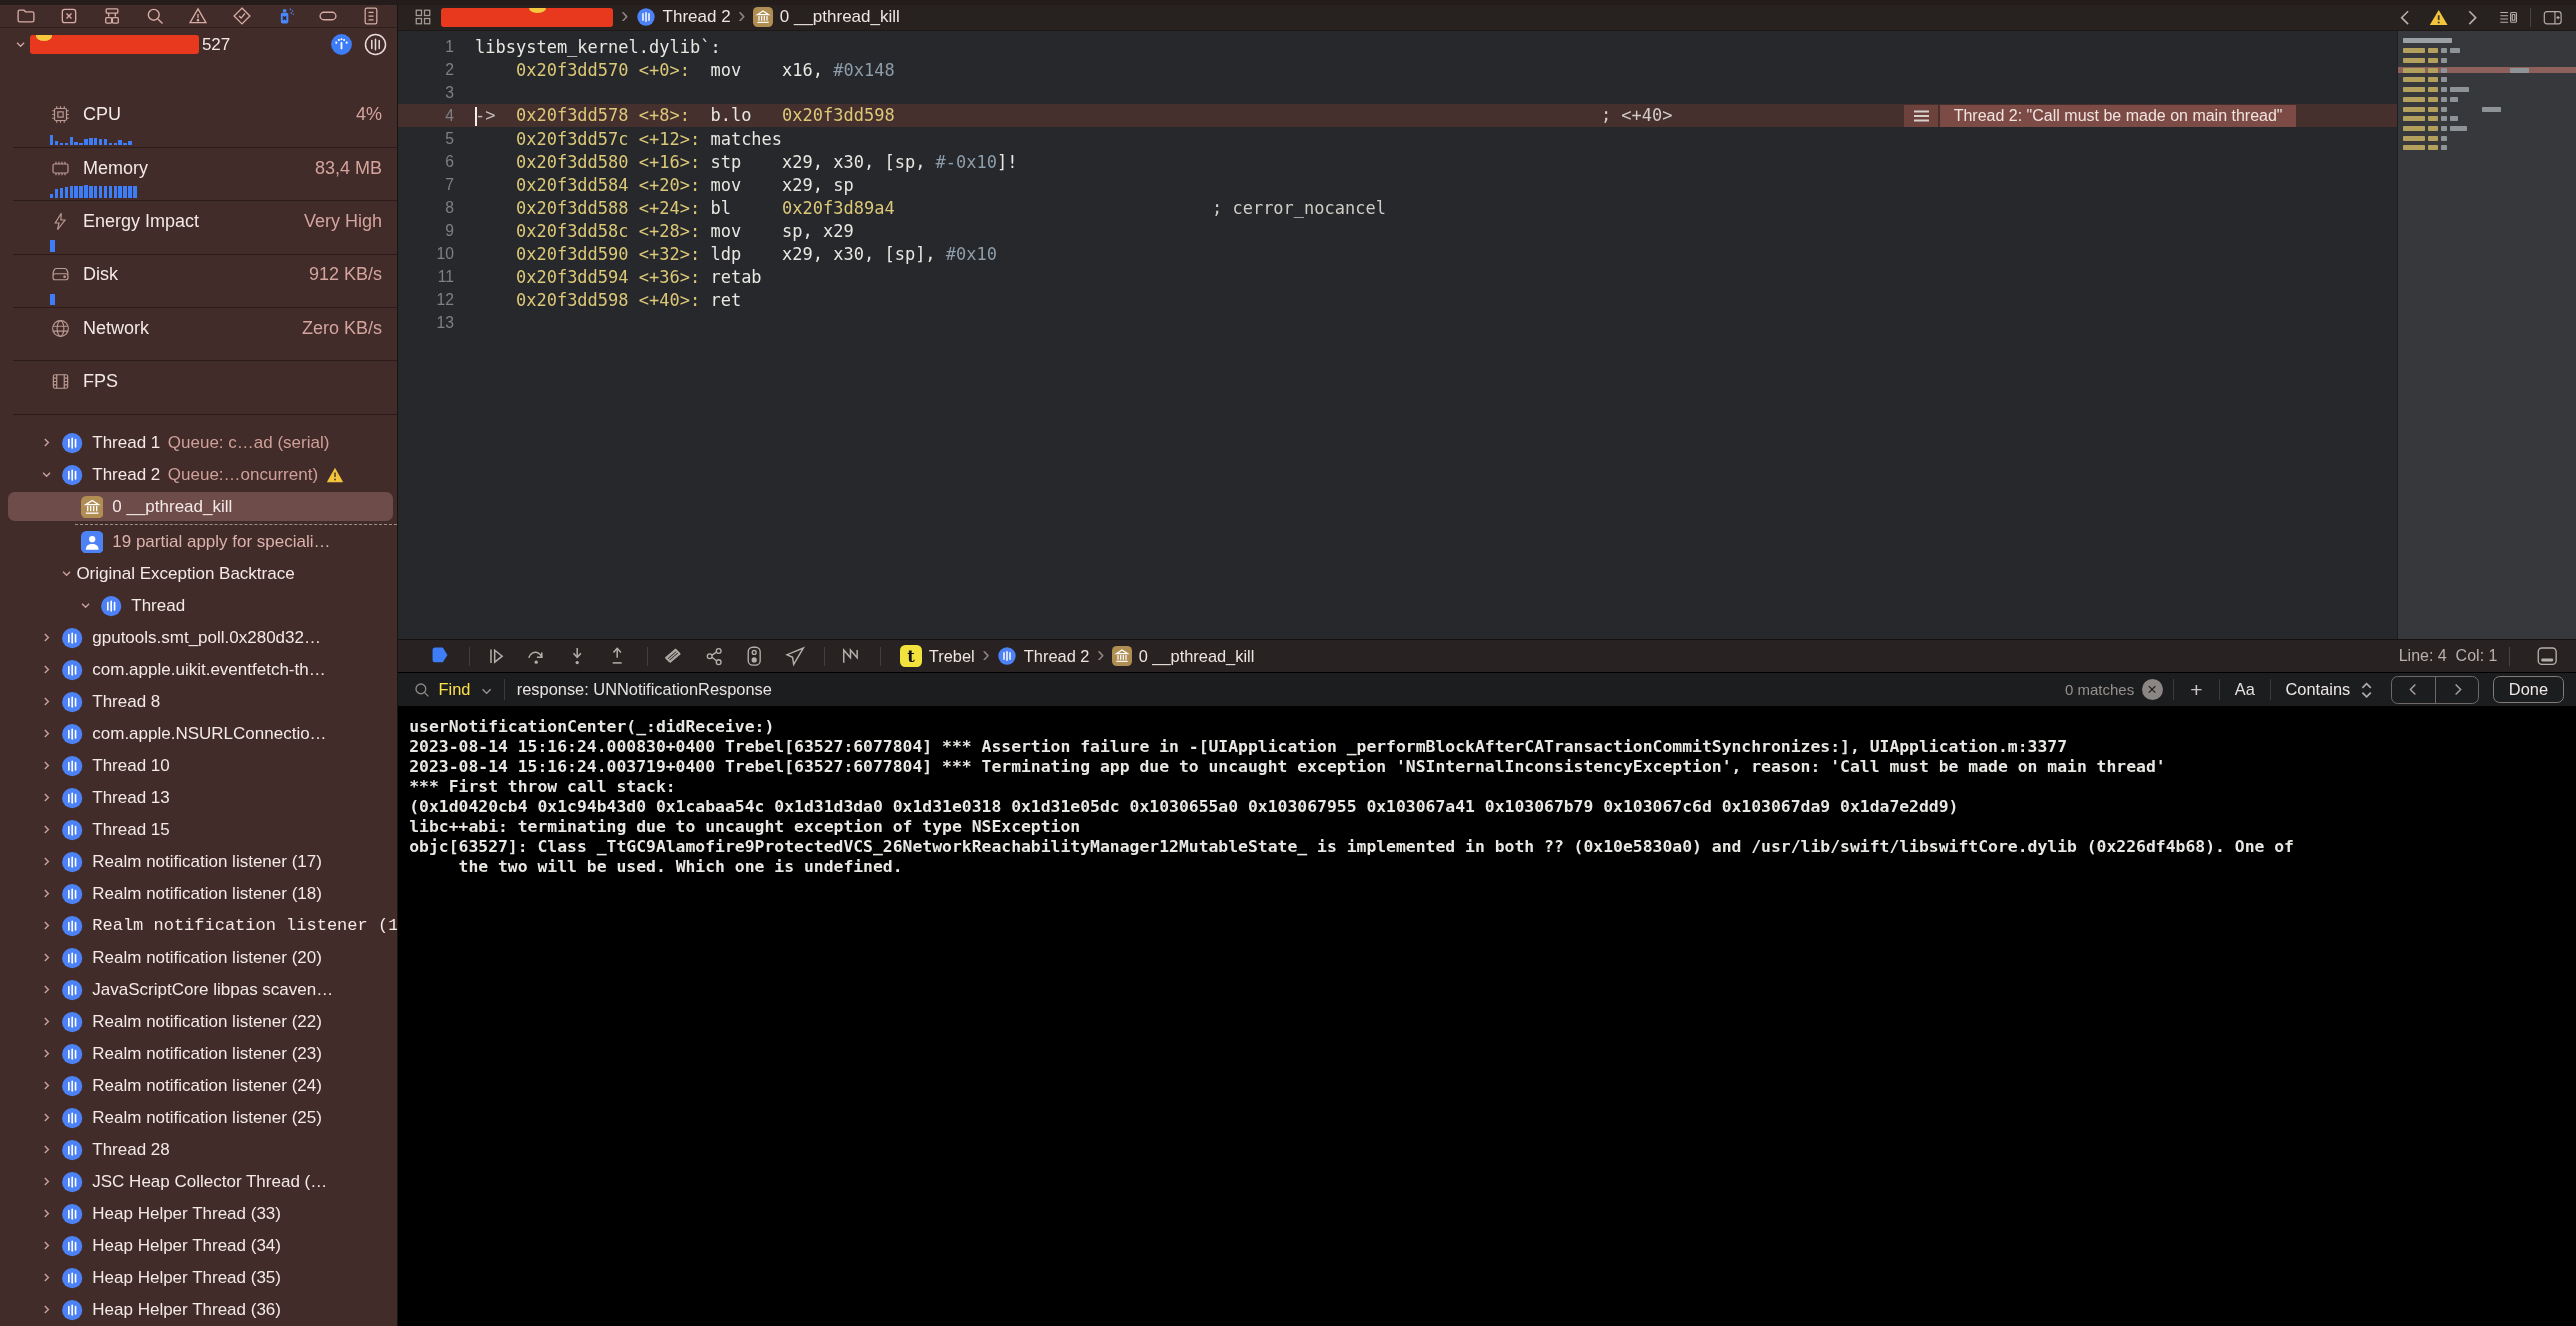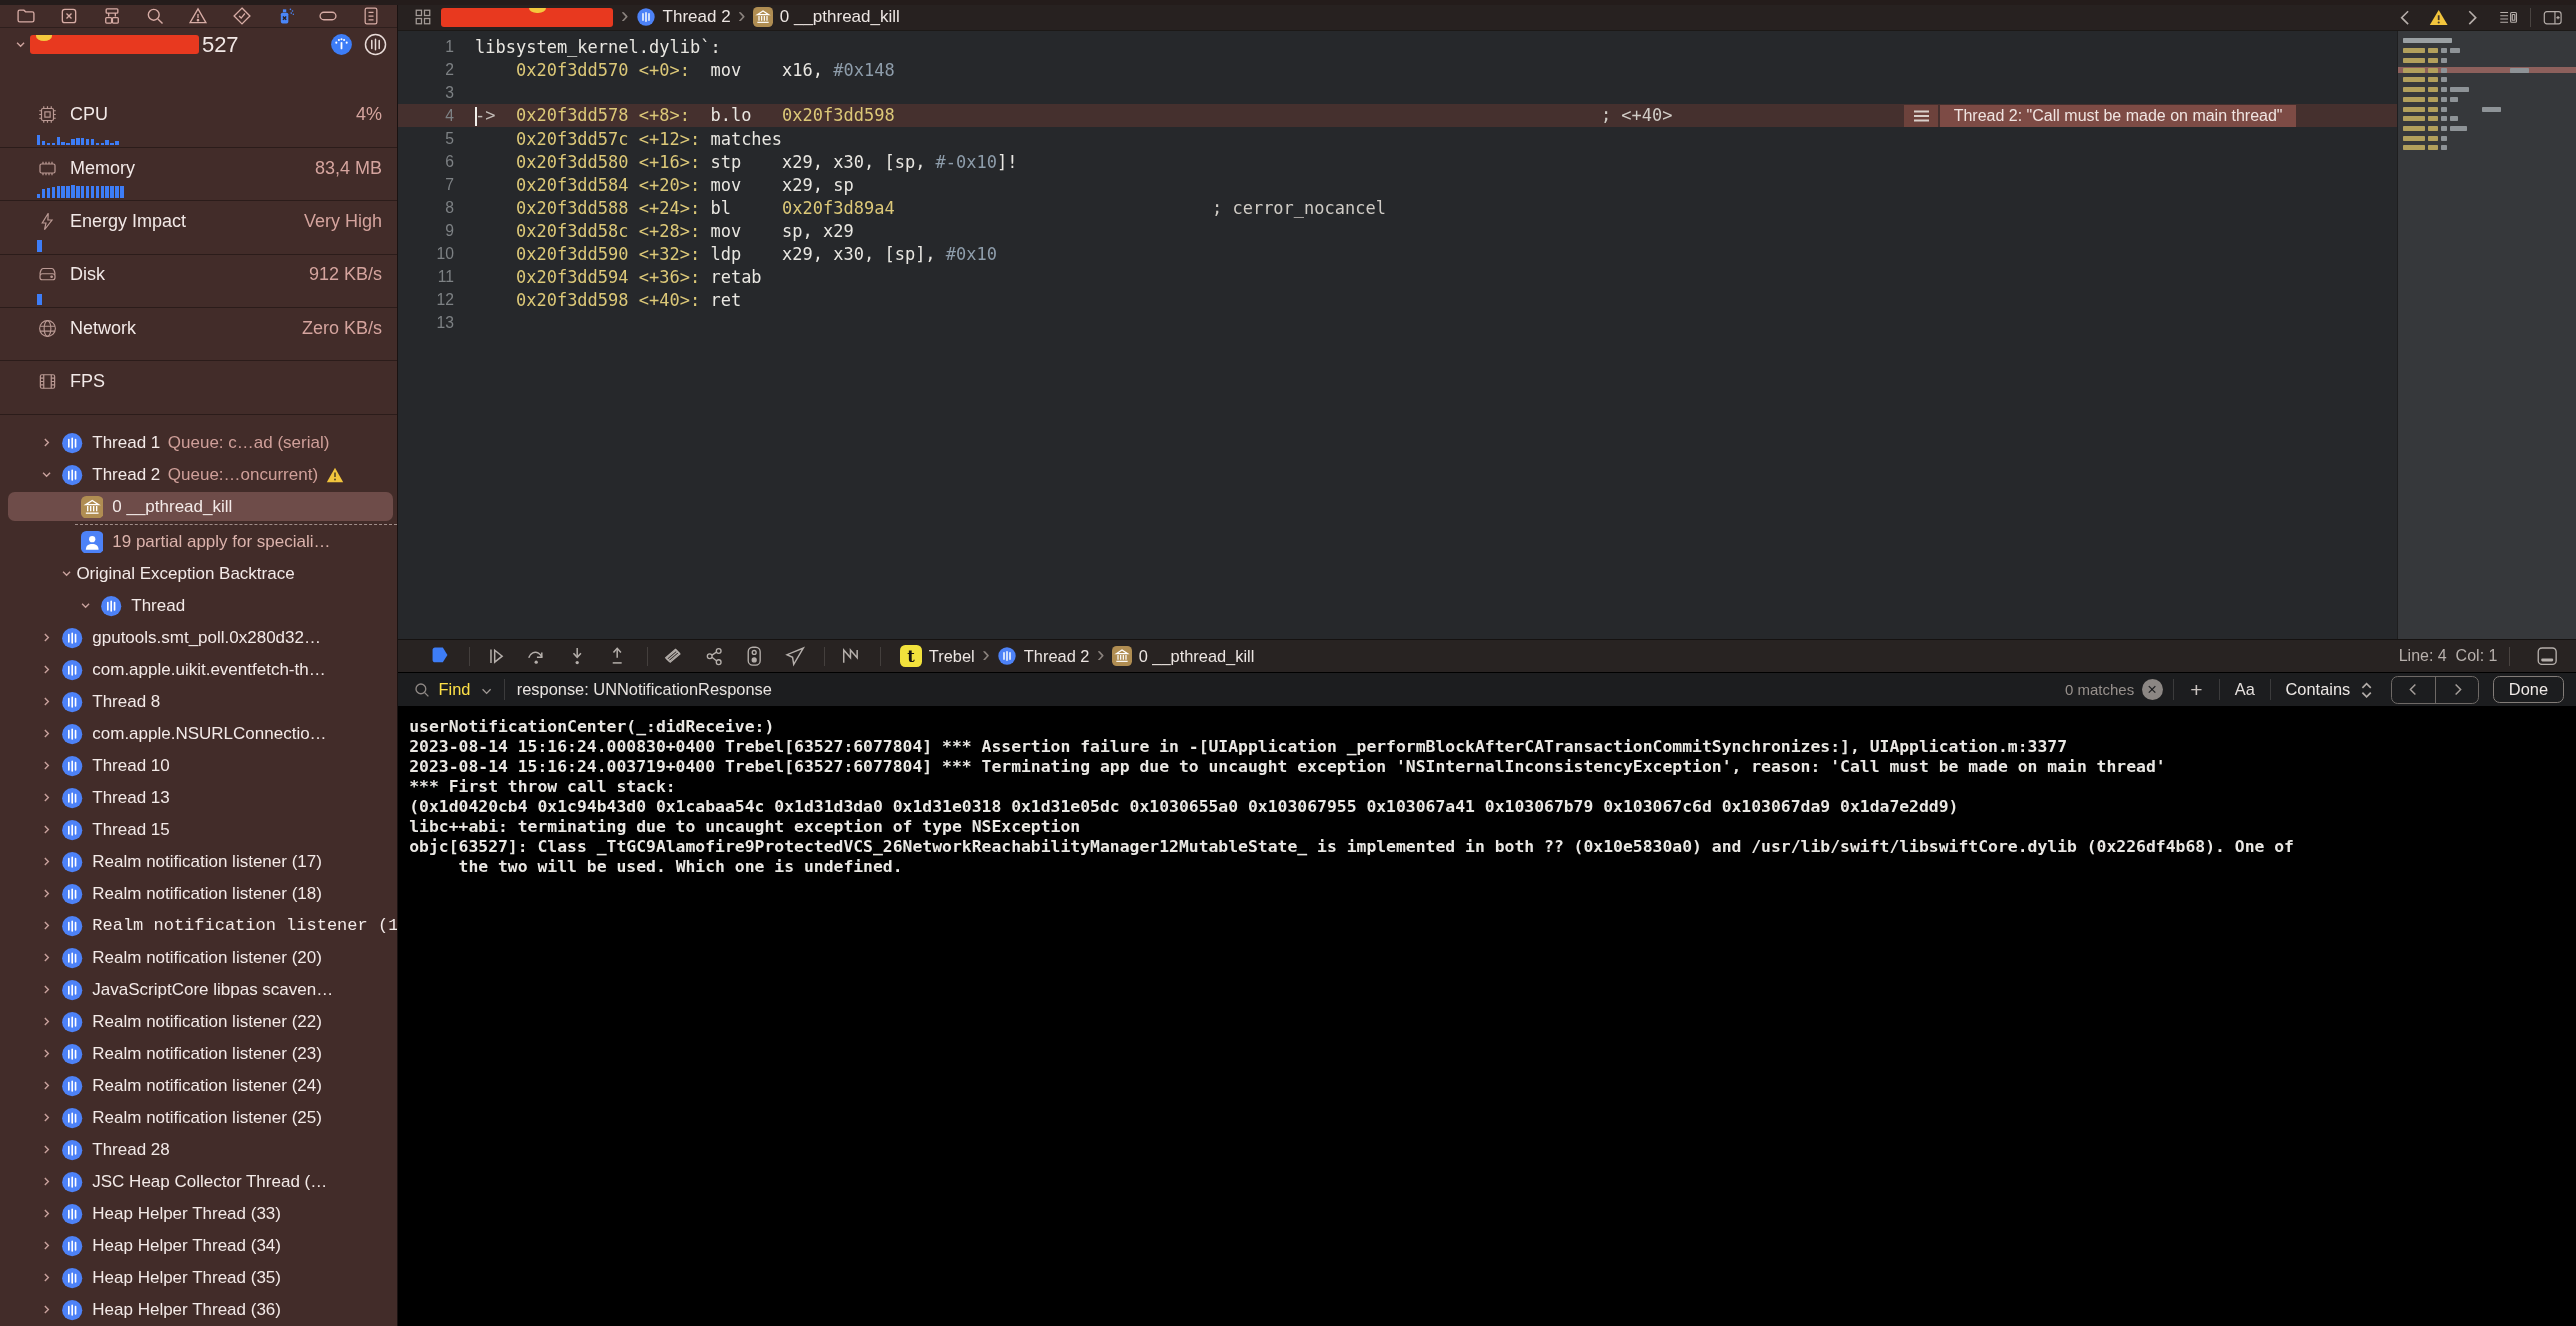--- a/index.html
+++ b/index.html
@@ -16,25 +16,25 @@
   .nav-toolbar .tbi { width:44px; height:22.4px; display:flex; align-items:center; justify-content:center; color:#d7aca5; }
   .nav-toolbar svg { width:20px; height:20px; }
   .tbi.active { color:#4a86f7; }
 
   .process-row { height:34px; display:flex; align-items:center; padding:0 10.5px 0 10.5px; }
   .chev { width:19.4px; height:19.4px; display:flex; align-items:center; justify-content:center; color:#cfa49e; flex:0 0 auto; }
   .chev svg { width:11.2px; height:11.2px; }
   .redact { height:18.7px; background:#e8391f; border-radius:3px; position:relative; overflow:hidden; }
   .redact .blob { position:absolute; width:16.4px; height:10.5px; border-radius:50%; background:#f5c83d; top:-5.2px; }
   #proc-redact { width:169px; margin-right:3px; }
-  .proc-suffix { font-size:22px; color:#f2e8e6; }
+  .proc-suffix { font-size:17px; color:#f2e8e6; }
   .proc-btns { margin-left:auto; display:flex; align-items:center; gap:10.5px; }
   .roundbtn { width:23px; height:23px; }
 
-  #gauges { margin-top:33px; }
+  #gauges { margin-top:33px;margin-left:13px; }
   .gauge { border-bottom:0.7px solid rgba(0,0,0,0.35); padding-top:6.7px; }
   .g-head { display:flex; align-items:center; padding:0 15px 0 37px; height:27px; }
   .g-ic { width:21px; height:21px; color:#bb9a94; flex:0 0 auto; display:flex; }
   .g-ic svg { width:21px; height:21px; }
   .g-label { margin-left:12px; font-size:18px; color:#f2e9e7; }
   .g-value { margin-left:auto; font-size:18px; color:#d5a49e; }
   .g-spark { height:15px; margin:1.5px 0 2.2px 37px; display:flex; align-items:flex-end; gap:1.5px; }
   .g-spark i { display:block; width:3.4px; background:#3d7df7; }
 
   

